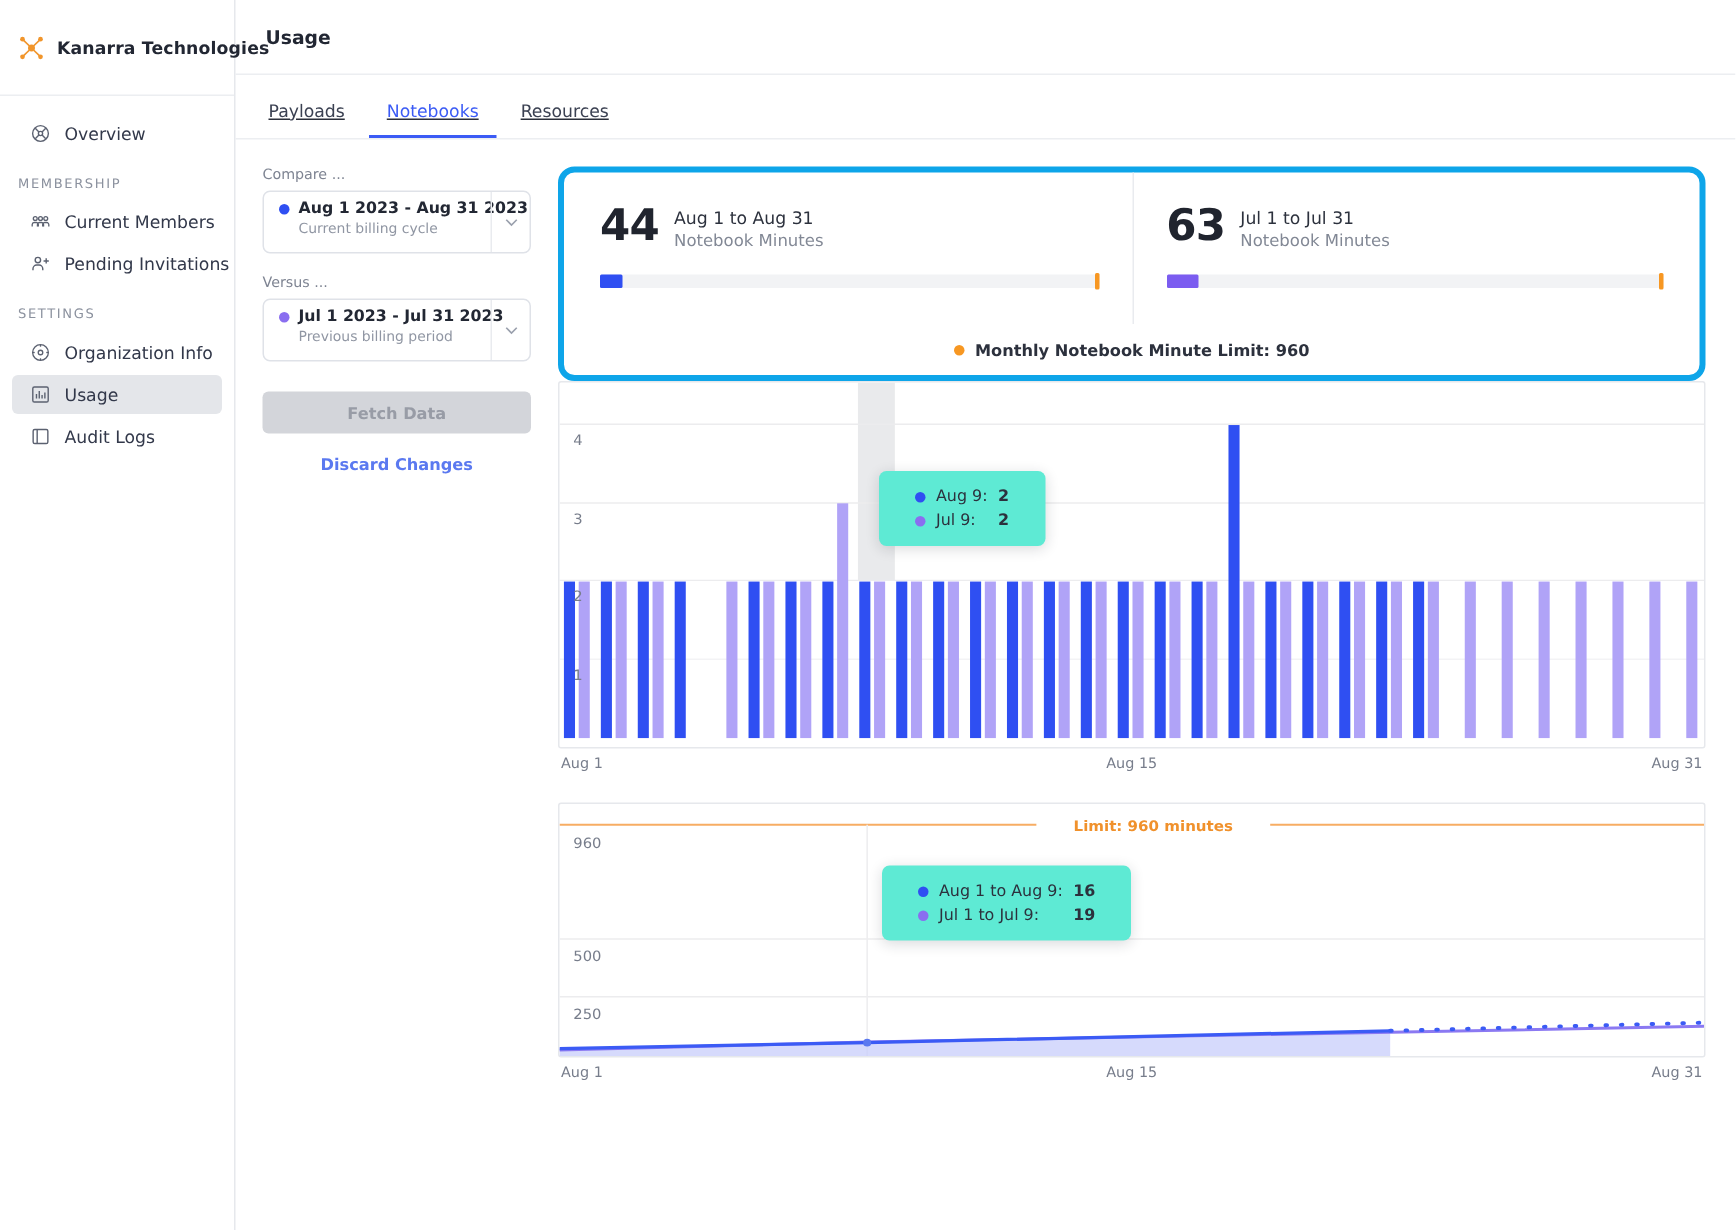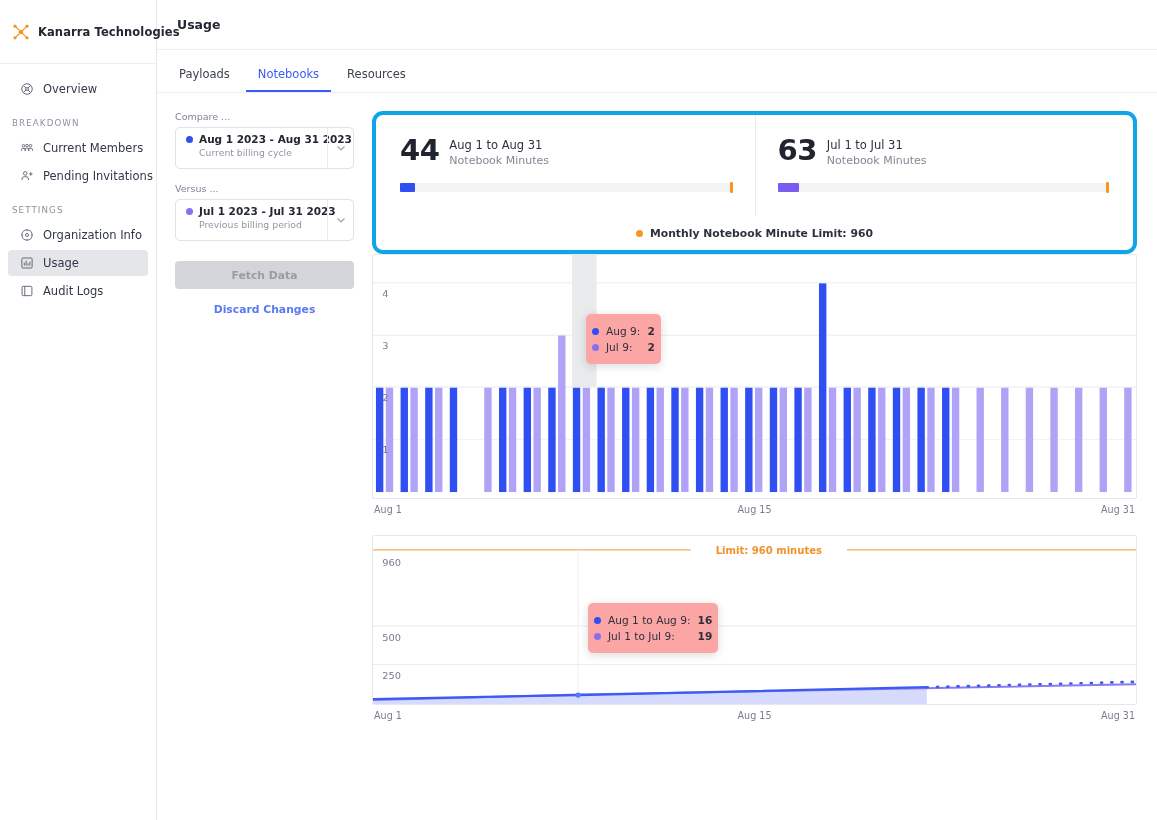--- a/index.html
+++ b/index.html
@@ -43,21 +43,21 @@
   
   .main { flex: 1 1 auto; height: 820px; display: flex; flex-direction: column; min-width: 0; }
   .topbar {
     height: 50px; border-bottom: 1px solid #eceef1;
     display: flex; align-items: center; padding: 0 20px; flex: 0 0 50px;
   }
   .page-title { font-size: 12.5px; font-weight: 700; color: #222733; }
 
   .tabs {
     height: 43px; border-bottom: 1px solid #eceef1;
-    display: flex; align-items: flex-end; padding: 0 20px 0 10px; gap: 4px; flex: 0 0 43px;
+    display: flex; align-items: flex-end; padding: 0 20px 0 10px; gap: 4px; flex: 0 0 43px; text-decoration: underline;
   }
   .tab {
     font-size: 11.5px; color: #3b4152; padding: 0 12px 10px 12px;
     cursor: pointer; border-bottom: 2px solid transparent; line-height: 1;
   }
   .tab.active { color: #3b5bf5; border-bottom-color: #3b5bf5; font-weight: 500; }
 
   .body-area { flex: 1 1 auto; display: flex; min-height: 0; }
 
   
@@ -120,22 +120,22 @@
   .chart-box { border: 1px solid #e6e8ec; border-radius: 2px; position: relative; background: #fff; }
   .bar-chart { height: 245px; }
   .area-chart { height: 170px; margin-top: 20px; }
   .chart-svg { display: block; width: 100%; height: 100%; }
   .axis-row { display: flex; justify-content: space-between; padding: 5px 2px 0 2px; }
   .axis-lbl { font-size: 9.6px; color: #777d8b; }
   .axis-mid { position: absolute; left: 50%; transform: translateX(-50%); }
   .axis-wrap { position: relative; }
 
   .tooltip {
-    position: absolute; background: #fca5a5; border-radius: 5px;
-    box-shadow: 0 2px 9px rgba(22,28,45,.16); padding: 9px 6px;
+    position: absolute; background: #5eead4; border-radius: 5px;
+    box-shadow: 0 2px 9px rgba(22,28,45,.16); padding: 9px 24px;
     font-size: 10.6px; color: #2c313d;
   }
   .tt-row { display: flex; align-items: center; gap: 7px; padding: 2px 0; white-space: nowrap; }
   .tt-name { flex: 1 1 auto; }
   .tt-val { font-weight: 700; text-align: right; }
 </style>
 </head>
 <body>
 
 <div class="app">
@@ -166,21 +166,21 @@
           <circle cx="12" cy="12" r="9"></circle>
             <circle cx="12" cy="12" r="2.4"></circle>
           <line x1="6" y1="6" x2="10.2" y2="10.2"></line>
             <line x1="18" y1="6" x2="13.8" y2="10.2"></line>
           <line x1="6" y1="18" x2="10.2" y2="13.8"></line>
             <line x1="18" y1="18" x2="13.8" y2="13.8"></line>
         </svg>
         <span class="lbl">Overview</span>
       </div>
 
-      <div class="nav-group">BREAKDOWN</div>
+      <div class="nav-group">MEMBERSHIP</div>
 
       <div class="nav-item">
         <svg class="nav-ico" viewBox="0 0 24 24" fill="none" stroke="currentColor" stroke-width="1.5">
           <circle cx="6" cy="8" r="2.2"></circle>
             <circle cx="12" cy="8" r="2.2"></circle>
             <circle cx="18" cy="8" r="2.2"></circle>
           <path d="M2.5 17v-2.2A2.4 2.4 0 0 1 5 12.6h2A2.4 2.4 0 0 1 9.5 15V17"></path>
           <path d="M8.5 17v-2.2A2.4 2.4 0 0 1 11 12.6h2A2.4 2.4 0 0 1 15.5 15V17"></path>
           <path d="M14.5 17v-2.2A2.4 2.4 0 0 1 17 12.6h2A2.4 2.4 0 0 1 21.5 15V17"></path>
         </svg>
@@ -419,21 +419,21 @@
             <path d="M0,166 L200,160.5 L744,150" fill="none" stroke="#8b79f2" stroke-width="2"></path>
             <path d="M0,165 L200,161 L540,153" fill="none" stroke="#3b5bf5" stroke-width="2.2"></path>
             <path d="M540,153 L744,147.5" fill="none" stroke="#3b5bf5" stroke-width="2.6" stroke-linecap="round" stroke-dasharray="1 9"></path>
             <circle cx="200" cy="161" r="2.6" fill="#5b79f0"></circle>
             <text x="9" y="30" font-size="9.6" fill="#777d8b" font-family="DejaVu Sans, sans-serif">960</text>
             <text x="9" y="106" font-size="9.6" fill="#777d8b" font-family="DejaVu Sans, sans-serif">500</text>
             <text x="9" y="145" font-size="9.6" fill="#777d8b" font-family="DejaVu Sans, sans-serif">250</text>
             <rect x="310" y="7" width="152" height="14" fill="#ffffff"></rect>
             <text x="386" y="18" font-size="9.8" font-weight="bold" fill="#f0912c" text-anchor="middle" font-family="DejaVu Sans, sans-serif">Limit: 960 minutes</text>
           </svg>
-          <div class="tooltip" style="left:215px; top:67px;">
+          <div class="tooltip" style="left:215px; top:41px;">
             <div class="tt-row">
               <span class="dot" style="background:#2f4ff2"></span>
               <span class="tt-name">Aug 1 to Aug 9:</span>
               <span class="tt-val">16</span>
             </div>
             <div class="tt-row">
               <span class="dot" style="background:#8a6ef0"></span>
               <span class="tt-name">Jul 1 to Jul 9:</span>
               <span class="tt-val">19</span>
             </div>

